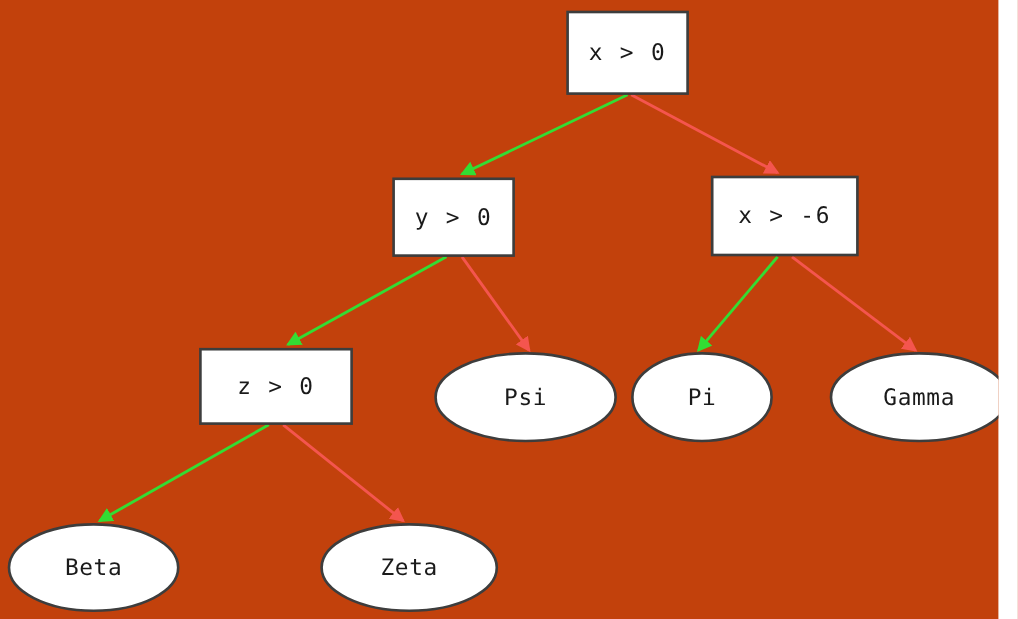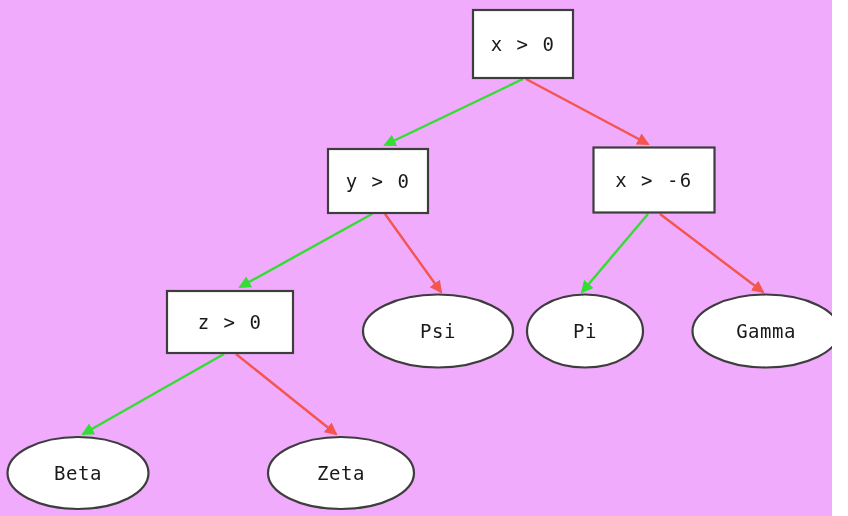--- a/index.html
+++ b/index.html
@@ -7,21 +7,21 @@
     padding: 0;
     background: #ffffff;
   }
   body {
     font-family: "DejaVu Sans Mono", monospace;
   }
   #diagram-root {
     position: relative;
     width: 832px;
     height: 516px;
-    background: #f0abfc;
+    background: #c2410c;
     overflow: hidden;
   }
   #tree-svg {
     position: absolute;
     left: 0;
     top: 0;
     width: 848px;
     height: 516px;
     display: block;
   }

